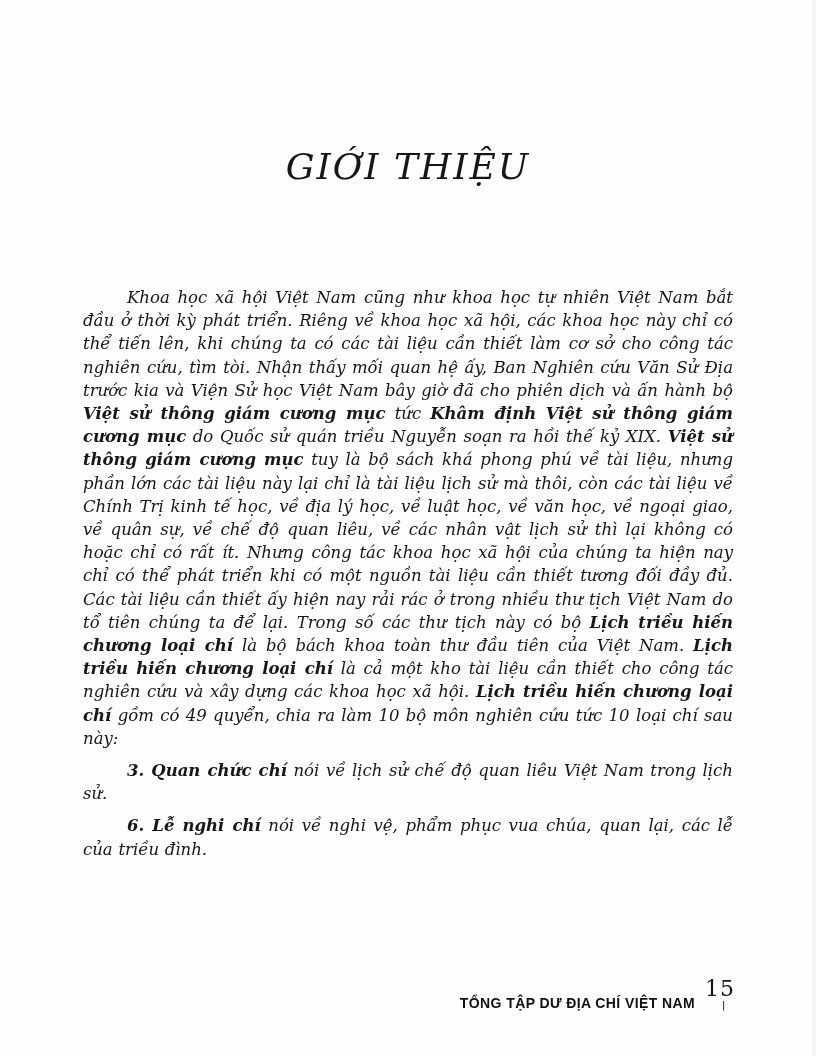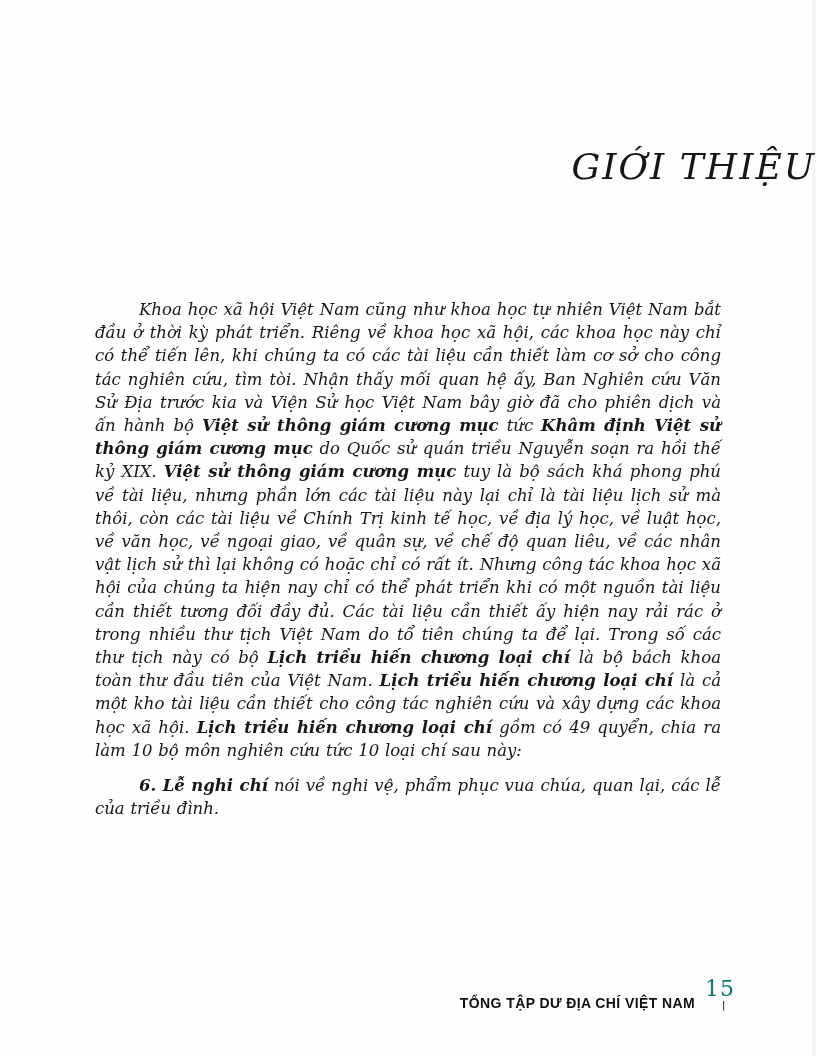--- a/index.html
+++ b/index.html
@@ -22,37 +22,37 @@
     top: 0; right: 0;
     width: 4px; height: 100%;
     background: #f6f6f6;
   }
   .page-title {
     position: absolute;
     top: 146px;
     left: 0;
     width: 100%;
     margin: 0;
-    text-align: right;
+    text-align: center;
     font-family: "DejaVu Serif", serif;
     font-style: italic;
     font-weight: 500;
     font-size: 36px;
     letter-spacing: 2px;
     color: #161616;
   }
   .text-block {
     position: absolute;
     top: 286px;
     left: 83px;
     width: 650px;
     color: #171717;
   }
   .para {
-    margin: 12px;
+    margin: 0;
     font-family: "DejaVu Serif", serif;
     font-style: italic;
     font-size: 16.5px;
     line-height: 23.2px;
     text-align: justify;
     text-indent: 44px;
     word-spacing: 0.5px;
   }
   .para .b { font-weight: bold; }
   .list-item { margin-top: 9px; }
@@ -68,21 +68,21 @@
     color: #111111;
     white-space: nowrap;
     transform: scaleY(1.05);
   }
   .page-number {
     position: absolute;
     top: 976px;
     left: 705px;
     font-family: "DejaVu Serif", serif;
     font-size: 22px;
-    color: #0f766e;
+    color: #0f172a;
     letter-spacing: 1px;
   }
   .scan-mark {
     position: absolute;
     top: 1000px;
     left: 722px;
     font-family: "DejaVu Serif", serif;
     font-weight: bold;
     font-size: 9px;
     color: #222222;
@@ -95,20 +95,21 @@
   <div class="scan-edge"></div>
 
   <h1 class="page-title">GIỚI THIỆU</h1>
 
   <div class="text-block">
 
     <p class="para intro"><span>Khoa học xã hội Việt Nam cũng như khoa học tự nhiên Việt Nam bắt đầu ở thời kỳ phát triển. Riêng về khoa học xã hội, các khoa học này chỉ có thể tiến lên, khi chúng ta có các tài liệu cần thiết làm cơ sở cho công tác nghiên cứu, tìm tòi. Nhận thấy mối quan hệ ấy, Ban Nghiên cứu Văn Sử Địa trước kia và Viện Sử học Việt Nam bây giờ đã cho phiên dịch và ấn hành bộ </span><span class="b">Việt sử thông giám cương mục</span><span> tức </span><span class="b">Khâm định Việt sử thông giám cương mục</span><span> do Quốc sử quán triều Nguyễn soạn ra hồi thế kỷ XIX. </span><span class="b">Việt sử thông giám cương mục</span><span> tuy là bộ sách khá phong phú về tài liệu, nhưng phần lớn các tài liệu này lại chỉ là tài liệu lịch sử mà thôi, còn các tài liệu về Chính Trị kinh tế học, về địa lý học, về luật học, về văn học, về ngoại giao, về quân sự, về chế độ quan liêu, về các nhân vật lịch sử thì lại không có hoặc chỉ có rất ít. Nhưng công tác khoa học xã hội của chúng ta hiện nay chỉ có thể phát triển khi có một nguồn tài liệu cần thiết tương đối đầy đủ. Các tài liệu cần thiết ấy hiện nay rải rác ở trong nhiều thư tịch Việt Nam do tổ tiên chúng ta để lại. Trong số các thư tịch này có bộ </span><span class="b">Lịch triều hiến chương loại chí</span><span> là bộ bách khoa toàn thư đầu tiên của Việt Nam. </span><span class="b">Lịch triều hiến chương loại chí</span><span> là cả một kho tài liệu cần thiết cho công tác nghiên cứu và xây dựng các khoa học xã hội. </span><span class="b">Lịch triều hiến chương loại chí</span><span> gồm có 49 quyển, chia ra làm 10 bộ môn nghiên cứu tức 10 loại chí sau này:</span></p>
 
 
 
+    <p class="para list-item"><span class="b">3. Quan chức chí</span><span> nói về lịch sử chế độ quan liêu Việt Nam trong lịch sử.</span></p>
 
     <p class="para list-item"><span class="b">6. Lễ nghi chí</span><span> nói về nghi vệ, phẩm phục vua chúa, quan lại, các lễ của triều đình.</span></p>
   </div>
 
   <div class="running-footer">TỔNG TẬP DƯ ĐỊA CHÍ VIỆT NAM</div>
 
   <div class="page-number">15</div>
 
   <div class="scan-mark">|</div>
 </div>

